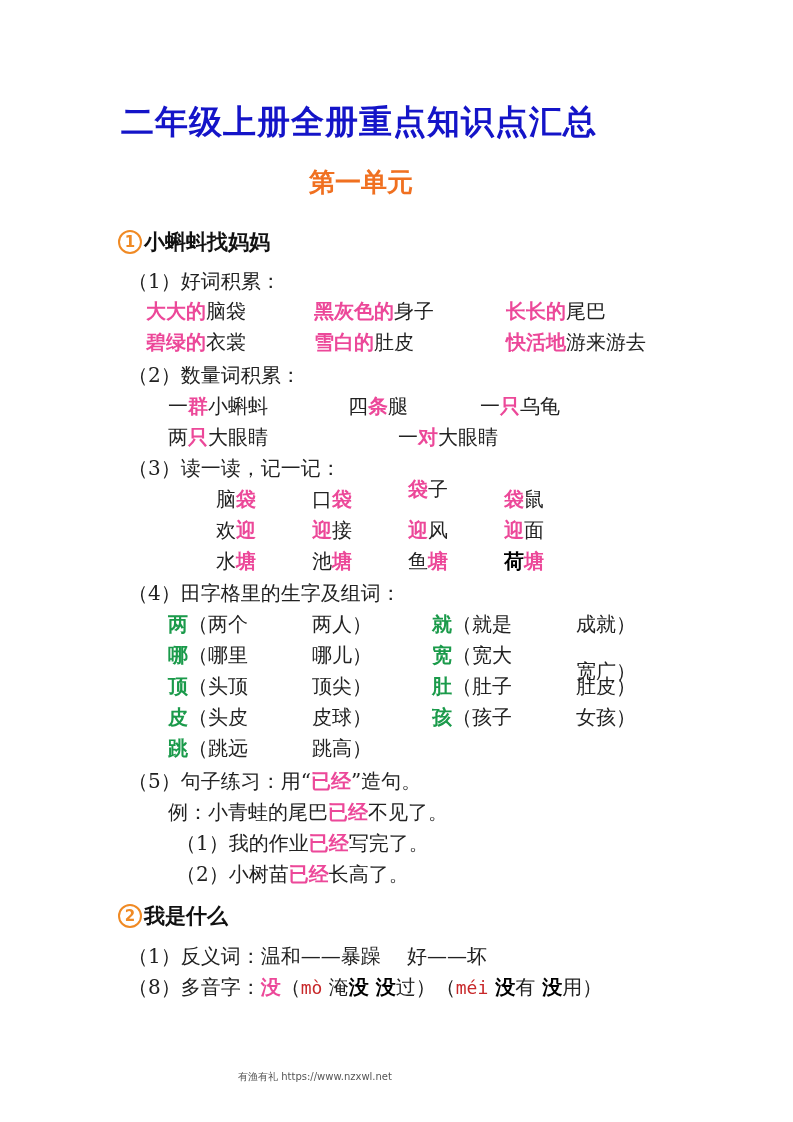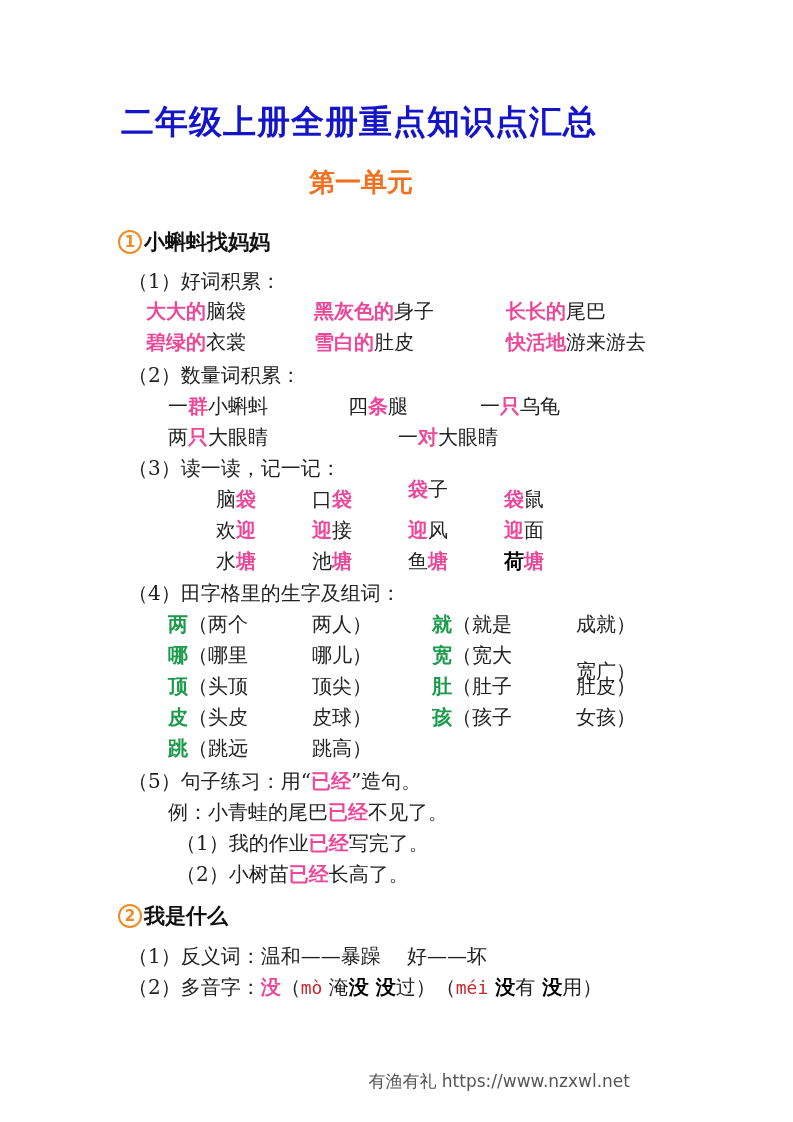--- a/index.html
+++ b/index.html
@@ -12,21 +12,21 @@
           color: #f07020; font-family: "DejaVu Sans", sans-serif; }
   .sec { font-size: 21px; font-weight: bold; color: #111; font-family: "DejaVu Sans", sans-serif; }
   .circ { display: inline-block; width: 20px; height: 20px; border: 2px solid #f08a24; border-radius: 50%;
           color: #f08a24; font-size: 15px; line-height: 20px; text-align: center; vertical-align: 2px;
           margin-right: 2px; font-weight: bold; }
   .line { font-size: 20px; color: #222; }
   .r { color: #ec4899; font-weight: bold; font-family: "DejaVu Sans", sans-serif; }
   .g { color: #1a9a4a; font-weight: bold; font-family: "DejaVu Sans", sans-serif; }
   .k { color: #000; font-weight: bold; font-family: "DejaVu Sans", sans-serif; }
   .py { color: #c8282a; font-family: "DejaVu Sans Mono", monospace; font-size: 18px; }
-  .footer { left: 0; width: 630px; top: 1070px; text-align: right; font-size: 17px; color: #555;
+  .footer { left: 0; width: 630px; top: 1070px; text-align: center; font-size: 10px; color: #555;
             font-family: "DejaVu Sans", sans-serif; }
 </style>
 </head>
 <body>
 
 <div class="abs title">二年级上册全册重点知识点汇总</div>
 <div class="abs unit">第一单元</div>
 
 <div class="abs sec" style="left:118px; top:228px;">
   <span class="circ">1</span><span>小蝌蚪找妈妈</span>
@@ -90,16 +90,16 @@
 <div class="abs line" style="left:128px; top:768px;"><span>（5）句子练习：用“</span><span class="r">已经</span><span>”造句。</span></div>
 <div class="abs line" style="left:168px; top:799px;"><span>例：小青蛙的尾巴</span><span class="r">已经</span><span>不见了。</span></div>
 <div class="abs line" style="left:176px; top:830px;"><span>（1）我的作业</span><span class="r">已经</span><span>写完了。</span></div>
 <div class="abs line" style="left:176px; top:861px;"><span>（2）小树苗</span><span class="r">已经</span><span>长高了。</span></div>
 
 <div class="abs sec" style="left:118px; top:902px;">
   <span class="circ">2</span><span>我是什么</span>
 </div>
 <div class="abs line" style="left:128px; top:943px;">（1）反义词：温和——暴躁　 好——坏</div>
 <div class="abs line" style="left:128px; top:974px;">
-  <span>（2）多音字：</span><span class="r">没</span><span>（</span><span class="py">mò</span><span> 淹</span><span class="k">没</span><span class="k"> 没</span><span>过）</span><span>（</span><span class="py">méi</span><span class="k"> 没</span><span>有</span><span class="k"> 没</span><span>用）</span>
+  <span>（8）多音字：</span><span class="r">没</span><span>（</span><span class="py">mò</span><span> 淹</span><span class="k">没</span><span class="k"> 没</span><span>过）</span><span>（</span><span class="py">méi</span><span class="k"> 没</span><span>有</span><span class="k"> 没</span><span>用）</span>
 </div>
 
 <div class="abs footer">有渔有礼 https://www.nzxwl.net</div>
 
 </body></html>

